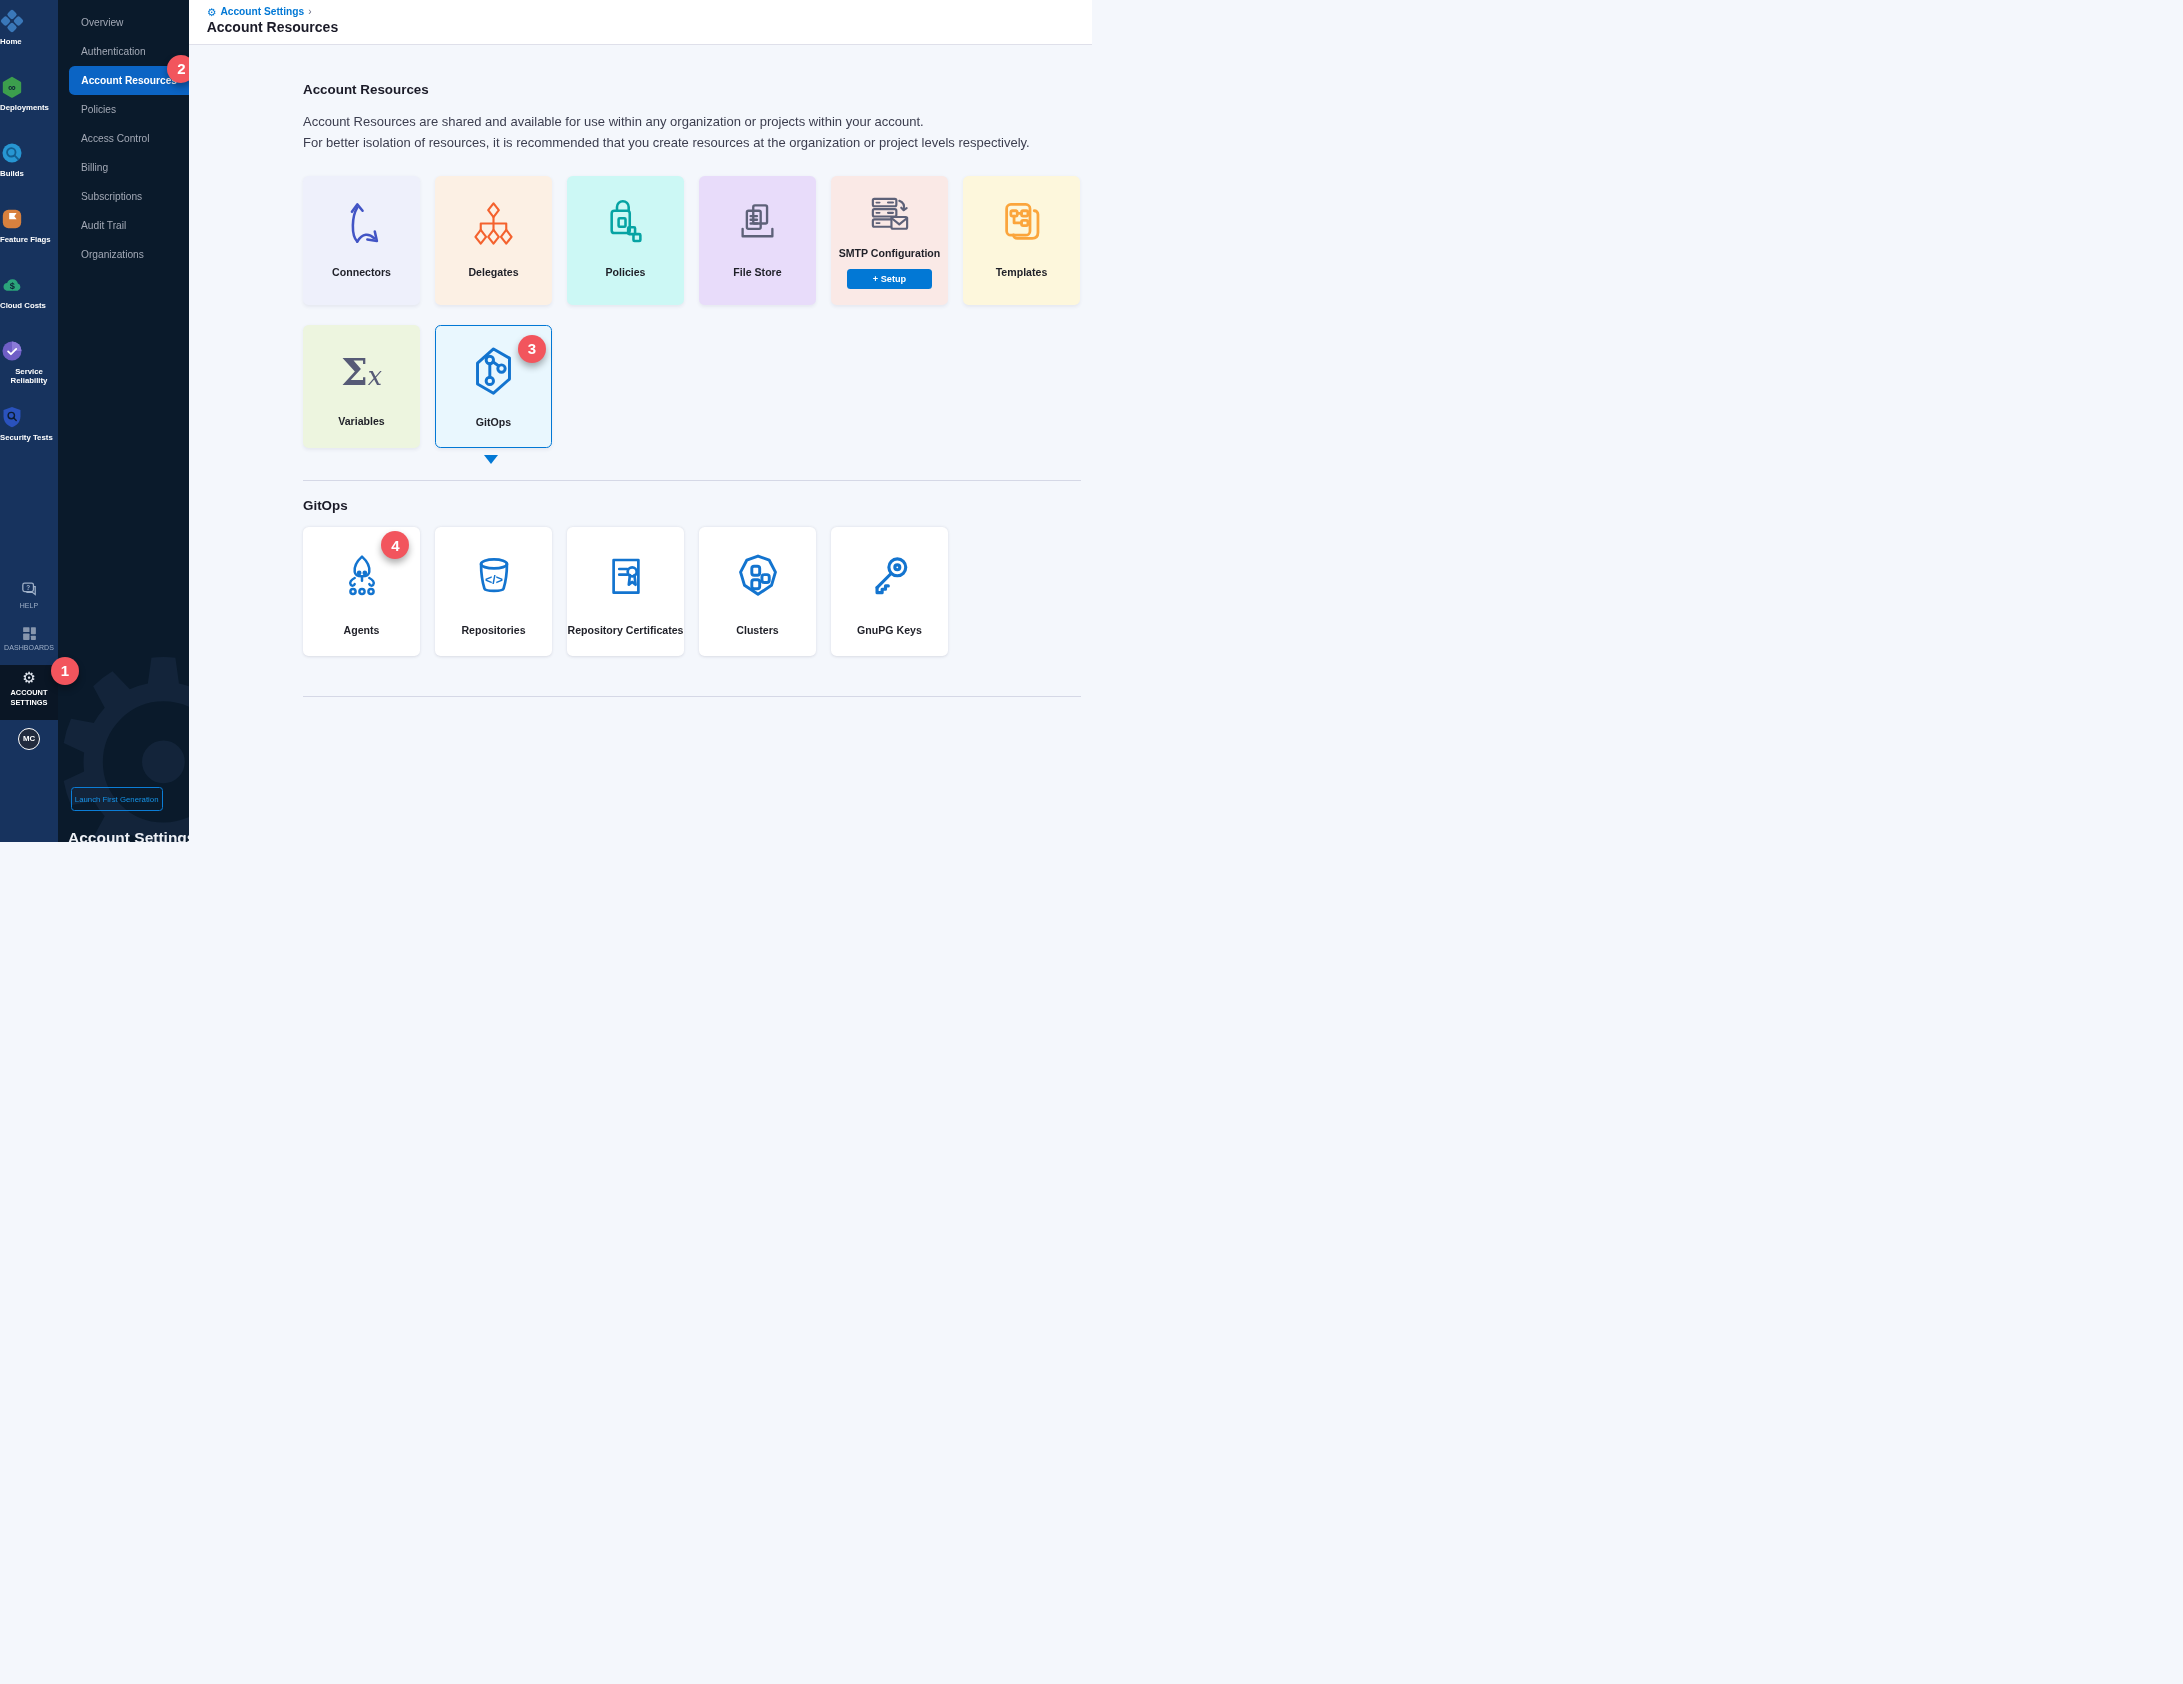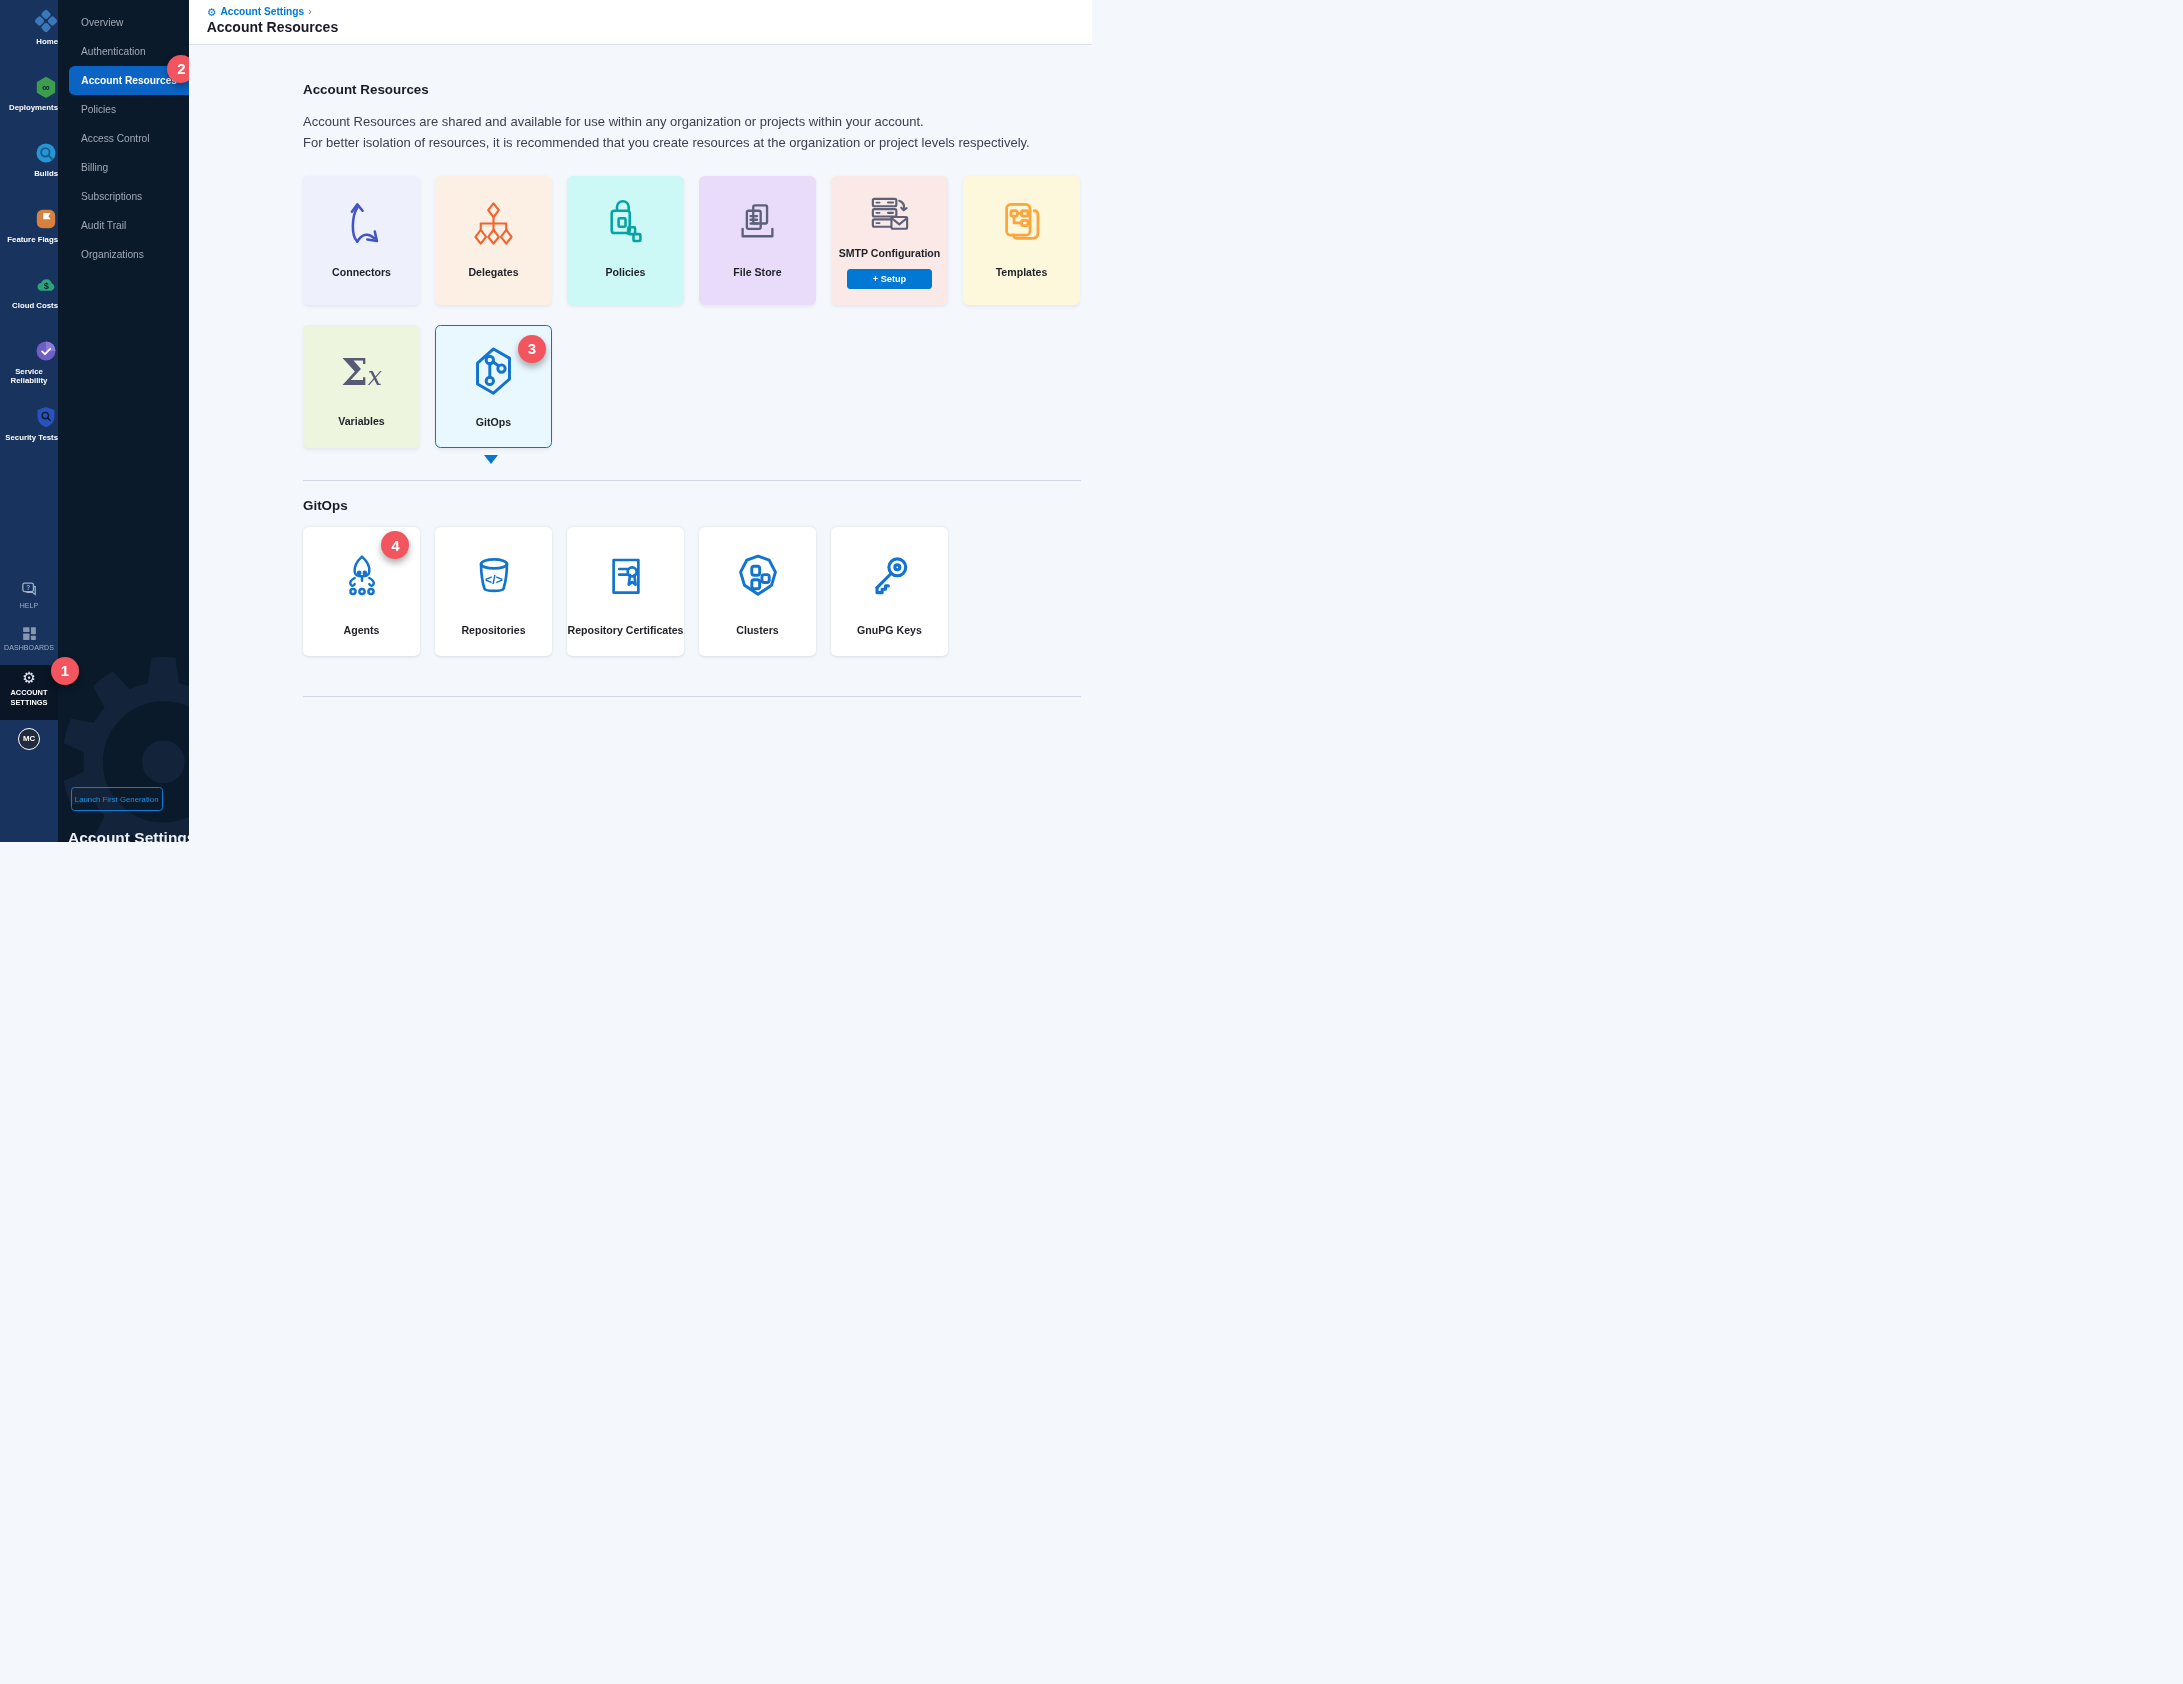--- a/index.html
+++ b/index.html
@@ -2,21 +2,21 @@
 <html style="font-size:11.3px"><head>
 <meta charset="utf-8">
 <style>
   * { margin:0; padding:0; box-sizing:border-box; }
   html,body { width:1092px; height:842px; }
   body { font-family:"Liberation Sans","DejaVu Sans",sans-serif; background:#f4f7fc; }
   .app { position:relative; width:1092px; height:842px; display:flex; overflow:hidden; }
 
   
   .rail { width:58px; background:#17335e; display:flex; flex-direction:column; flex-shrink:0; z-index:3; }
-  .rail-item { height:66px; display:flex; flex-direction:column; align-items:flex-end; padding-top:8.5px; cursor:pointer; }
+  .rail-item { height:66px; display:flex; flex-direction:column; align-items:flex-start; padding-top:8.5px; cursor:pointer; }
   .rail-item .ric { height:24px; display:flex; align-items:center; justify-content:center; }
   .rail-item .rlb { margin-top:4.2px; font-size:7.8px; font-weight:700; color:#ffffff; text-align:center; line-height:1.25; }
   .rail-util { height:44px; display:flex; flex-direction:column; align-items:center; padding-top:4.2px; cursor:pointer; }
   .rail-util .rlb { margin-top:2.8px; font-size:7px; font-weight:400; color:#9fb0c8; letter-spacing:0.1px; }
   .rail-settings { position:relative; height:55px; background:#0a1625; display:flex; flex-direction:column; align-items:center; padding-top:5.6px; cursor:pointer; }
   .rail-settings .gear { font-size:15.5px; color:#e3e8f1; line-height:1; }
   .rail-settings .rlb { margin-top:2.8px; font-size:7.4px; font-weight:700; color:#ffffff; text-align:center; line-height:1.3; }
   .rail-avatar-wrap { flex:1; display:flex; justify-content:center; padding-top:8px; }
   .avatar { width:22px; height:22px; border-radius:50%; background:#222b3d; border:1.8px solid #ffffff; color:#ffffff; font-size:7.8px; font-weight:700; display:flex; align-items:center; justify-content:center; }
   .rail-spacer { flex:1; }

